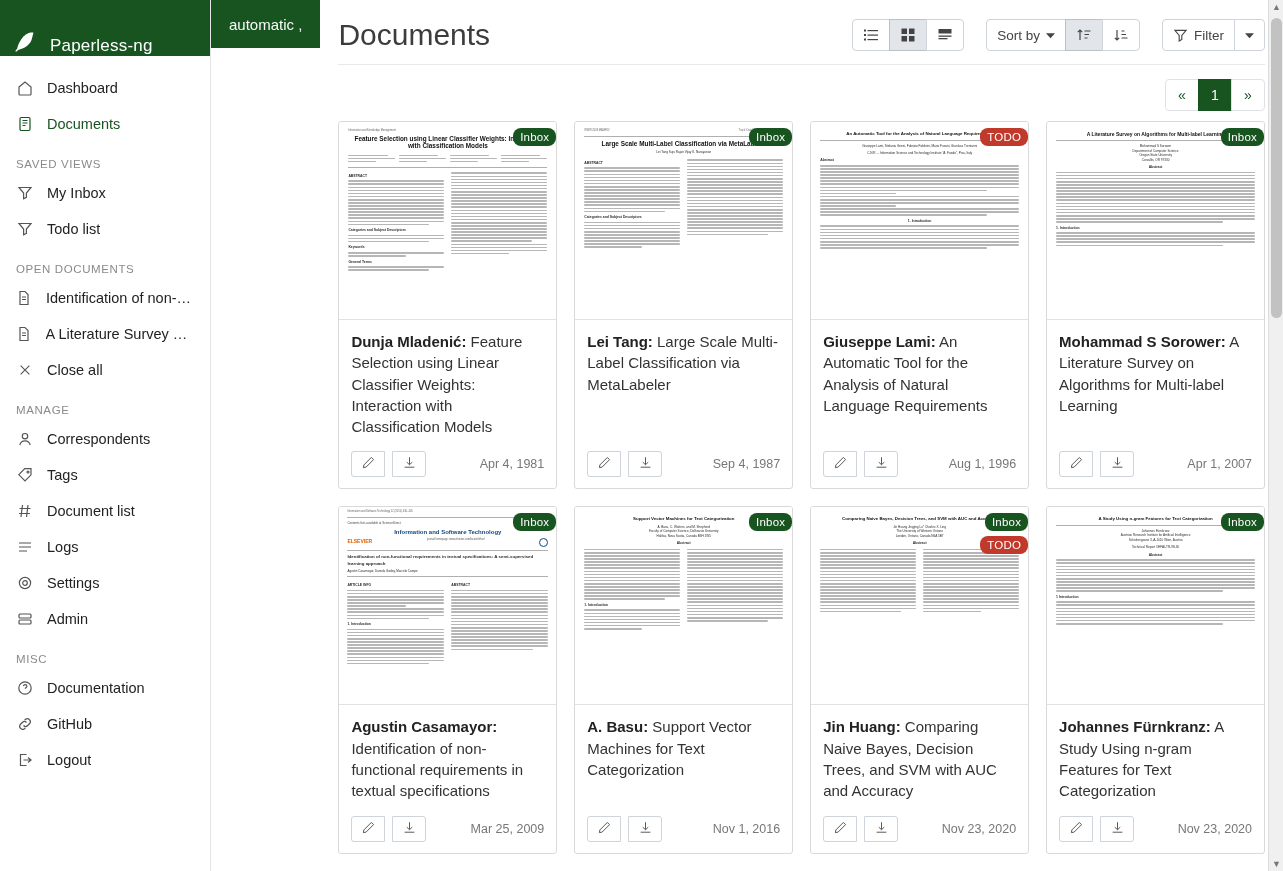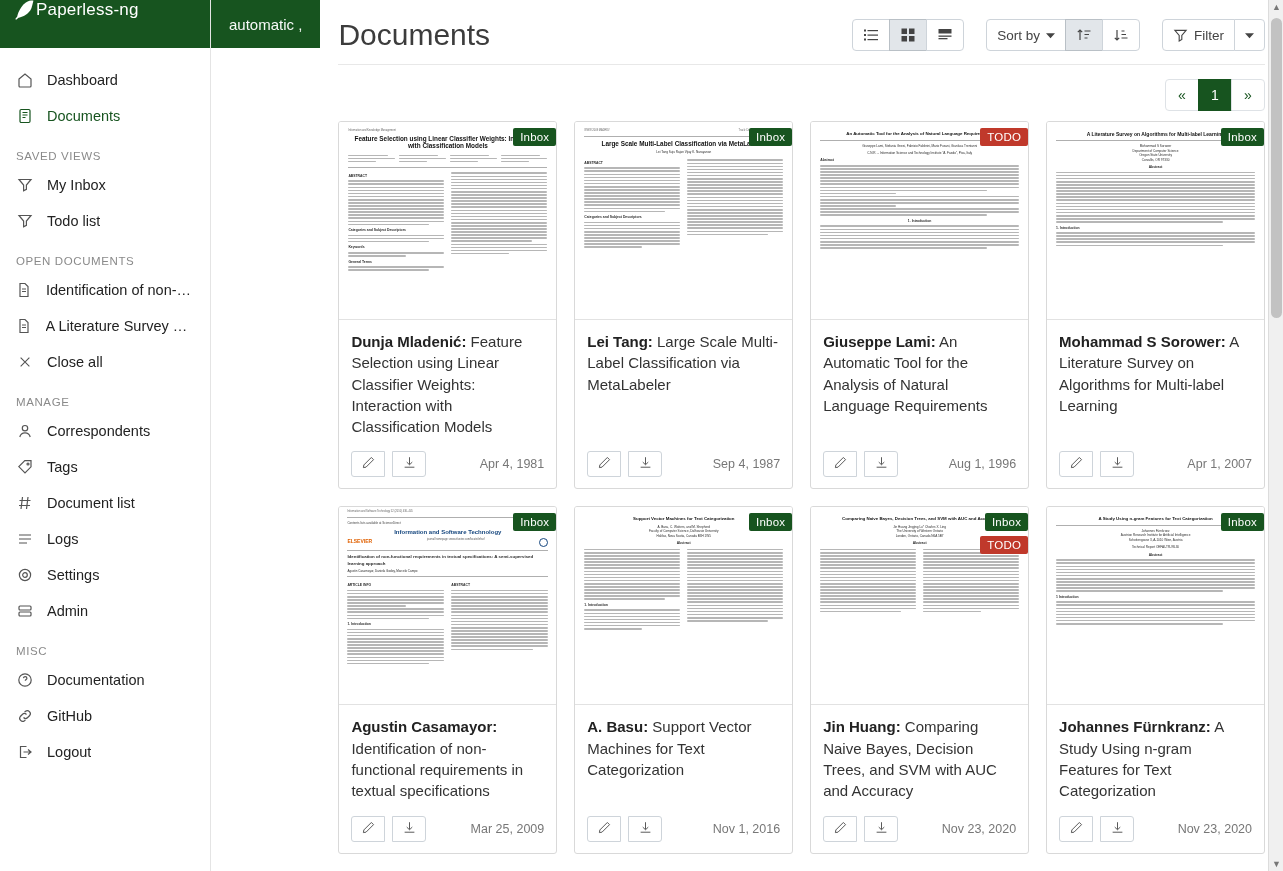--- a/index.html
+++ b/index.html
@@ -14,22 +14,22 @@
   #app { display: flex; width: 1283px; height: 871px; position: relative; }
 
   
   .sidebar {
     width: 211px; min-width: 211px; height: 871px;
     background: #ffffff;
     border-right: 1px solid #e4e4e4;
     display: flex; flex-direction: column;
   }
   .brand {
-    height: 48px; background: #17541f;
-    display: flex; align-items: flex-start; gap: 2px;
+    height: 56px; background: #17541f;
+    display: flex; align-items: flex-end; gap: 16px;
     padding: 0 14px; color: #fff;
   }
   .brand-title { font-size: 17px; font-weight: 400; letter-spacing: .2px; }
   .nav { padding-top: 14px; overflow: hidden; }
   .nav-item {
     display: flex; align-items: center; gap: 13px;
     padding: 9px 16px; font-size: 14.5px; color: #222;
     cursor: pointer;
   }
   .nav-item.active { color: #17541f; font-weight: 400; }
@@ -95,21 +95,21 @@
     display: flex; flex-direction: column; overflow: hidden;
     position: relative;
   }
   .thumb {
     height: 198px; overflow: hidden; position: relative;
     border-bottom: 1px solid #e2e2e2;
     background: #fff;
   }
   .badges { position: absolute; top: 6px; right: 0px; display: flex; flex-direction: column; gap: 5px; align-items: flex-end; z-index: 3; }
   .badge {
-    font-size: 11.5px; color: #fff; padding: 3px 7px; border-radius: 2px;
+    font-size: 11.5px; color: #fff; padding: 3px 7px; border-radius: 8px;
     font-weight: 400; letter-spacing: .2px;
   }
   .badge.inbox { background: #17541f; }
   .badge.todo { background: #c0392b; }
 
   .card-body { padding: 11px 12px 6px 12px; flex: 1; }
   .card-title { font-size: 15px; line-height: 1.42; color: #333; }
   .card-title .corr { font-weight: bold; color: #222; }
   .card-foot {
     display: flex; align-items: center; gap: 8px;

